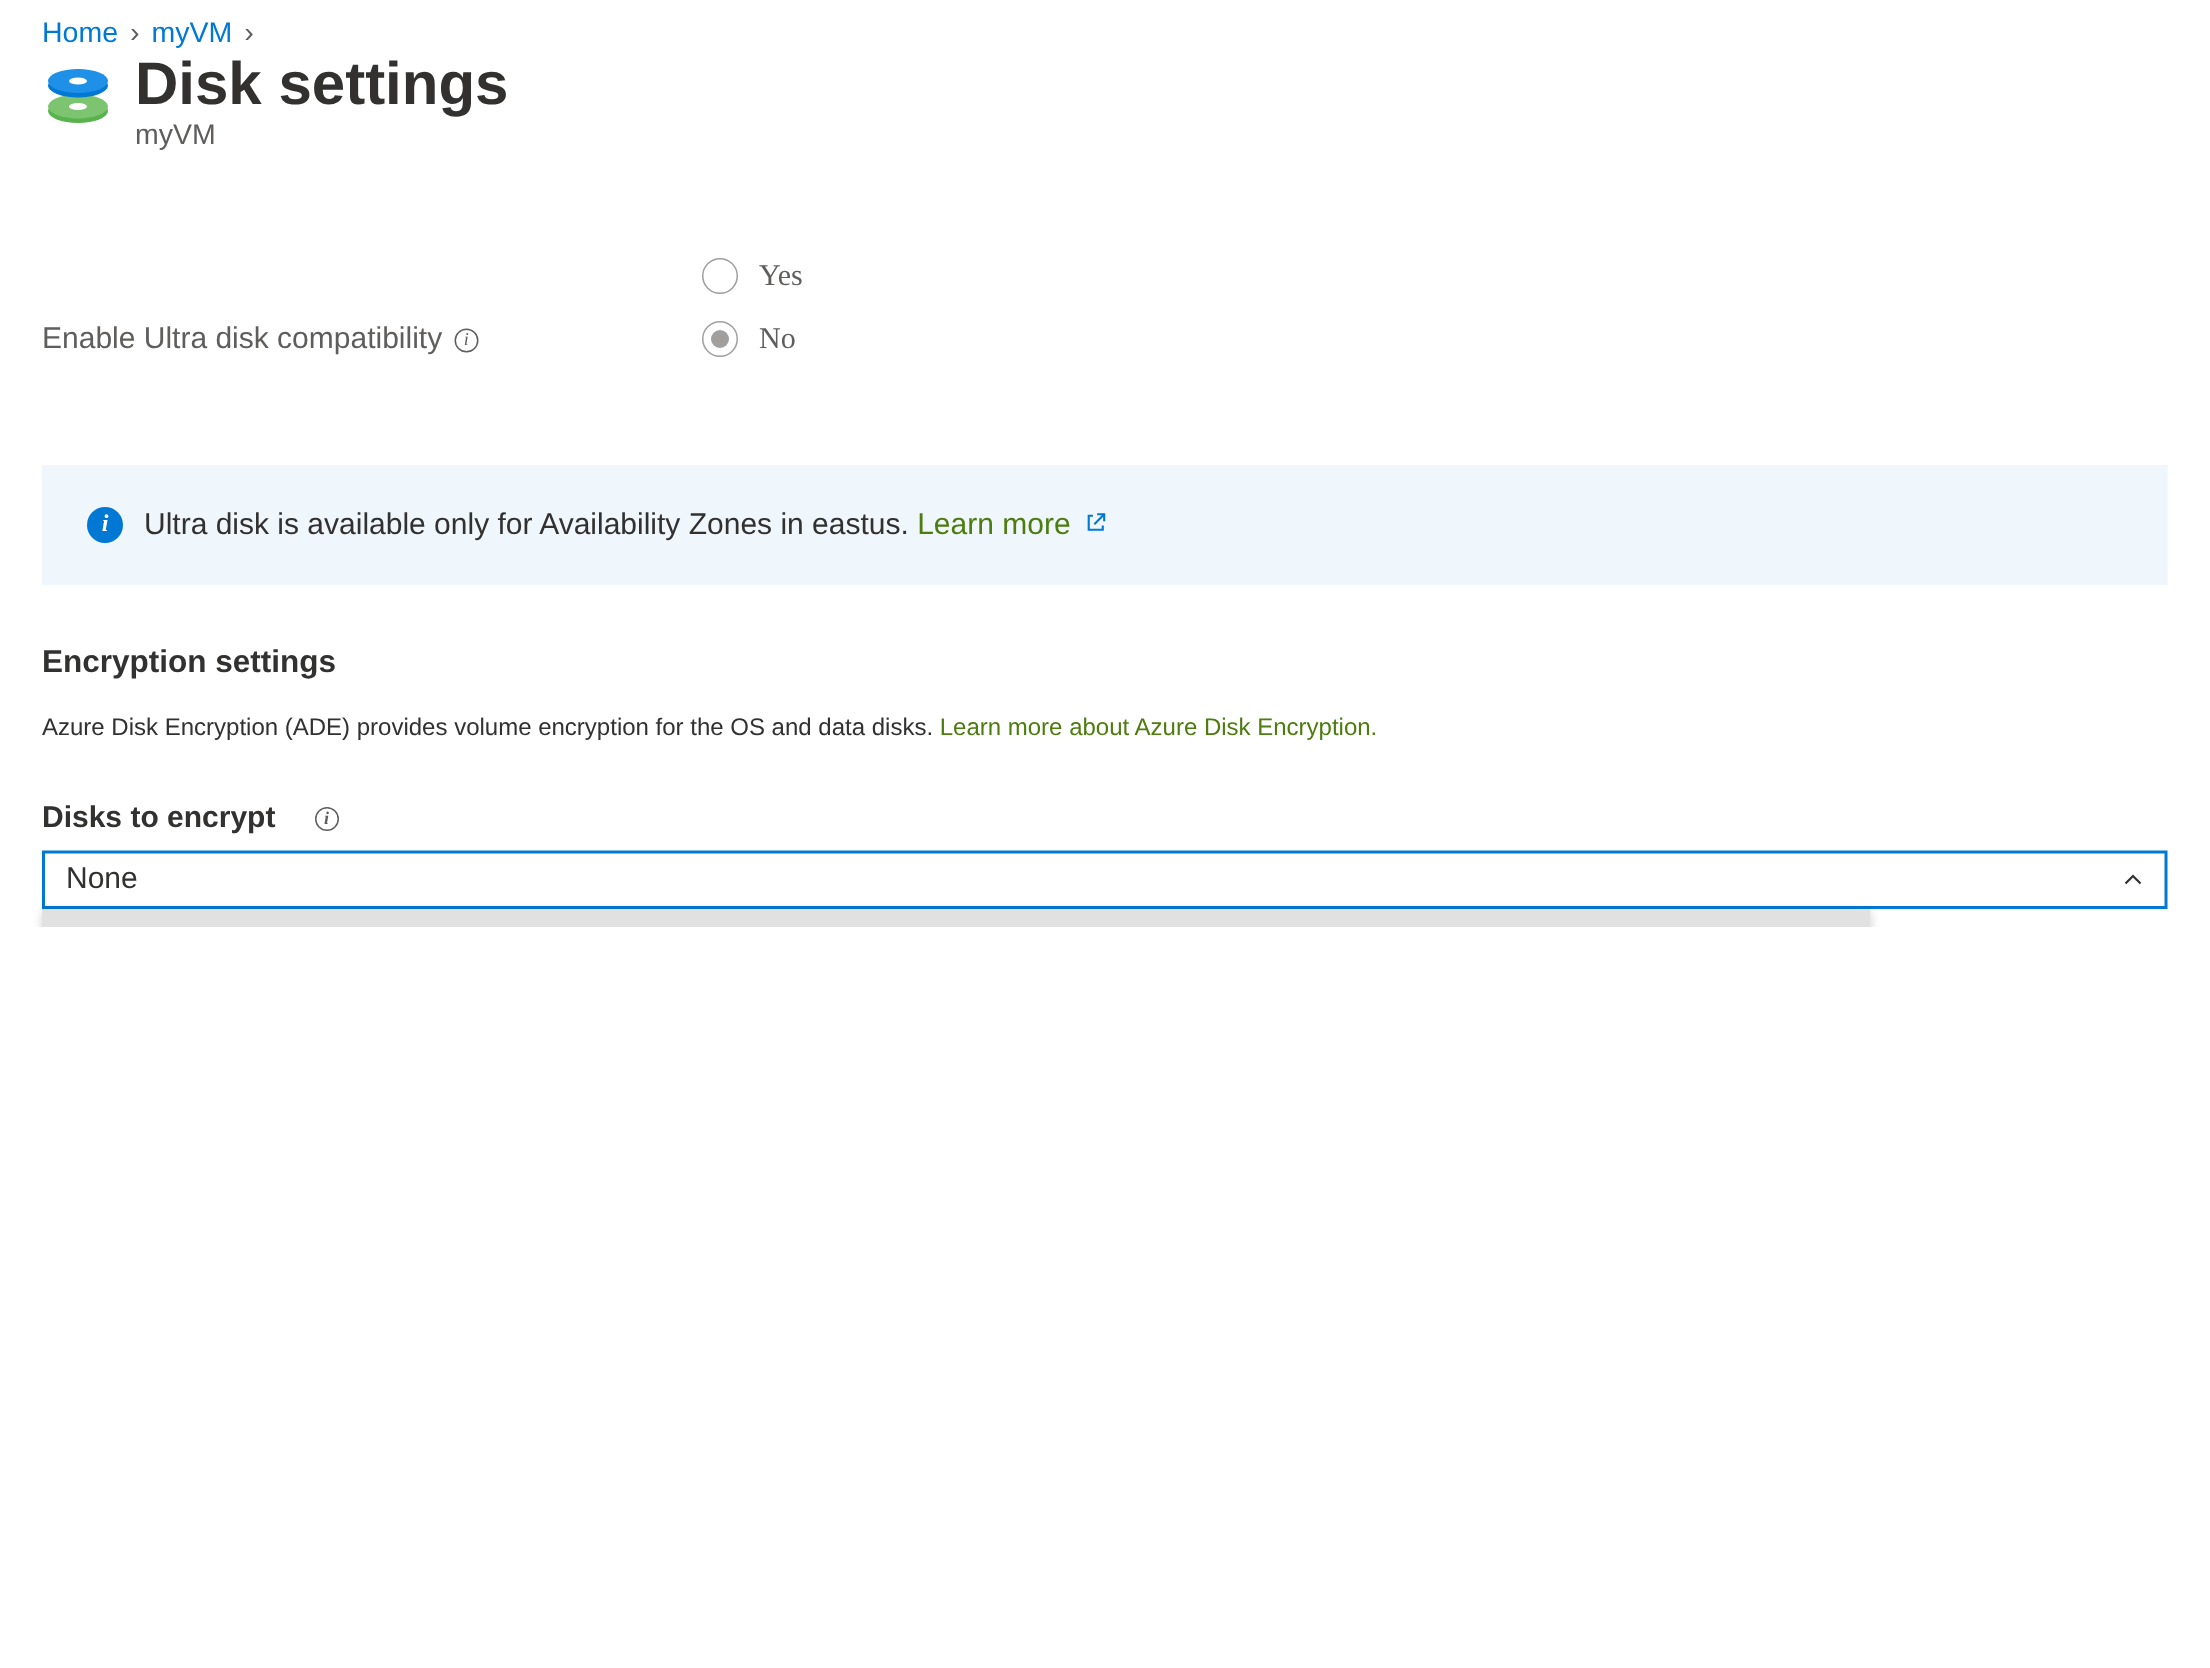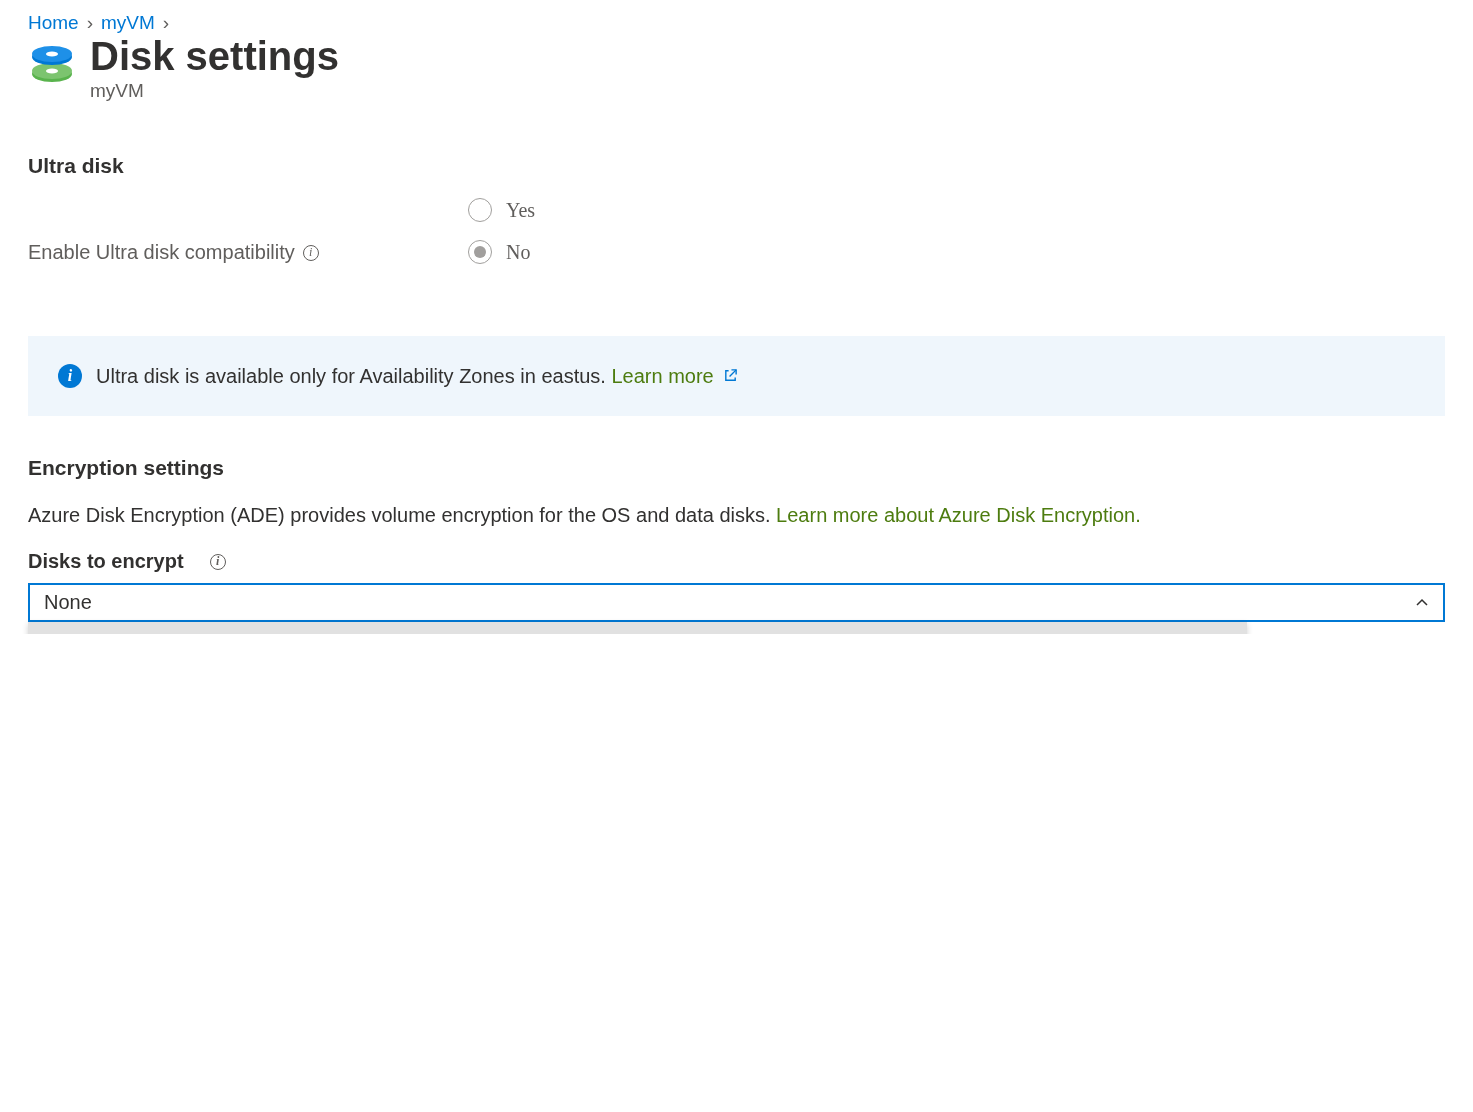--- a/index.html
+++ b/index.html
@@ -25,21 +25,21 @@
       text-decoration: none;
     }
     .breadcrumb-sep {
       color: #605e5c;
       font-weight: 300;
     }
     .page-header {
       display: flex;
       align-items: flex-start;
       gap: 14px;
-      margin-bottom: 52px;
+      margin-bottom: 70px;
     }
     .disk-icon {
       width: 48px;
       height: 48px;
       margin-top: 6px;
       flex-shrink: 0;
     }
     .page-title {
       font-size: 40px;
       font-weight: 600;
@@ -147,24 +147,24 @@
     .link {
       color: #4d7c0f;
       text-decoration: none;
     }
     .ext-link-icon {
       display: inline-flex;
       margin-left: 4px;
       vertical-align: baseline;
     }
     .encryption-desc {
-      font-size: 20px;
+      font-size: 16px;
       color: #323130;
       line-height: 1.5;
-      margin-bottom: 20px;
+      margin-bottom: 36px;
     }
     .dropdown-label-wrap {
       display: flex;
       align-items: center;
       gap: 26px;
       font-size: 20px;
       font-weight: 600;
       color: #323130;
       margin-bottom: 10px;
     }
@@ -238,21 +238,20 @@
       <ellipse cx="24" cy="14" rx="6" ry="2.4" fill="#ffffff"></ellipse>
     </svg>
   </div>
   <div>
     <h1 class="page-title">Disk settings</h1>
     <div class="page-subtitle">myVM</div>
   </div>
 </div>
 
 <div>
-  <h2 class="section-heading">Ultra disk</h2>
   <div class="form-row">
     <div class="form-label-wrap">
       <span>Enable Ultra disk compatibility</span>
       <span class="info-icon">i</span>
     </div>
     <div class="radio-group">
       <label class="radio-option">
         <span class="radio-circle"></span>
         <span>Yes</span>
       </label>

